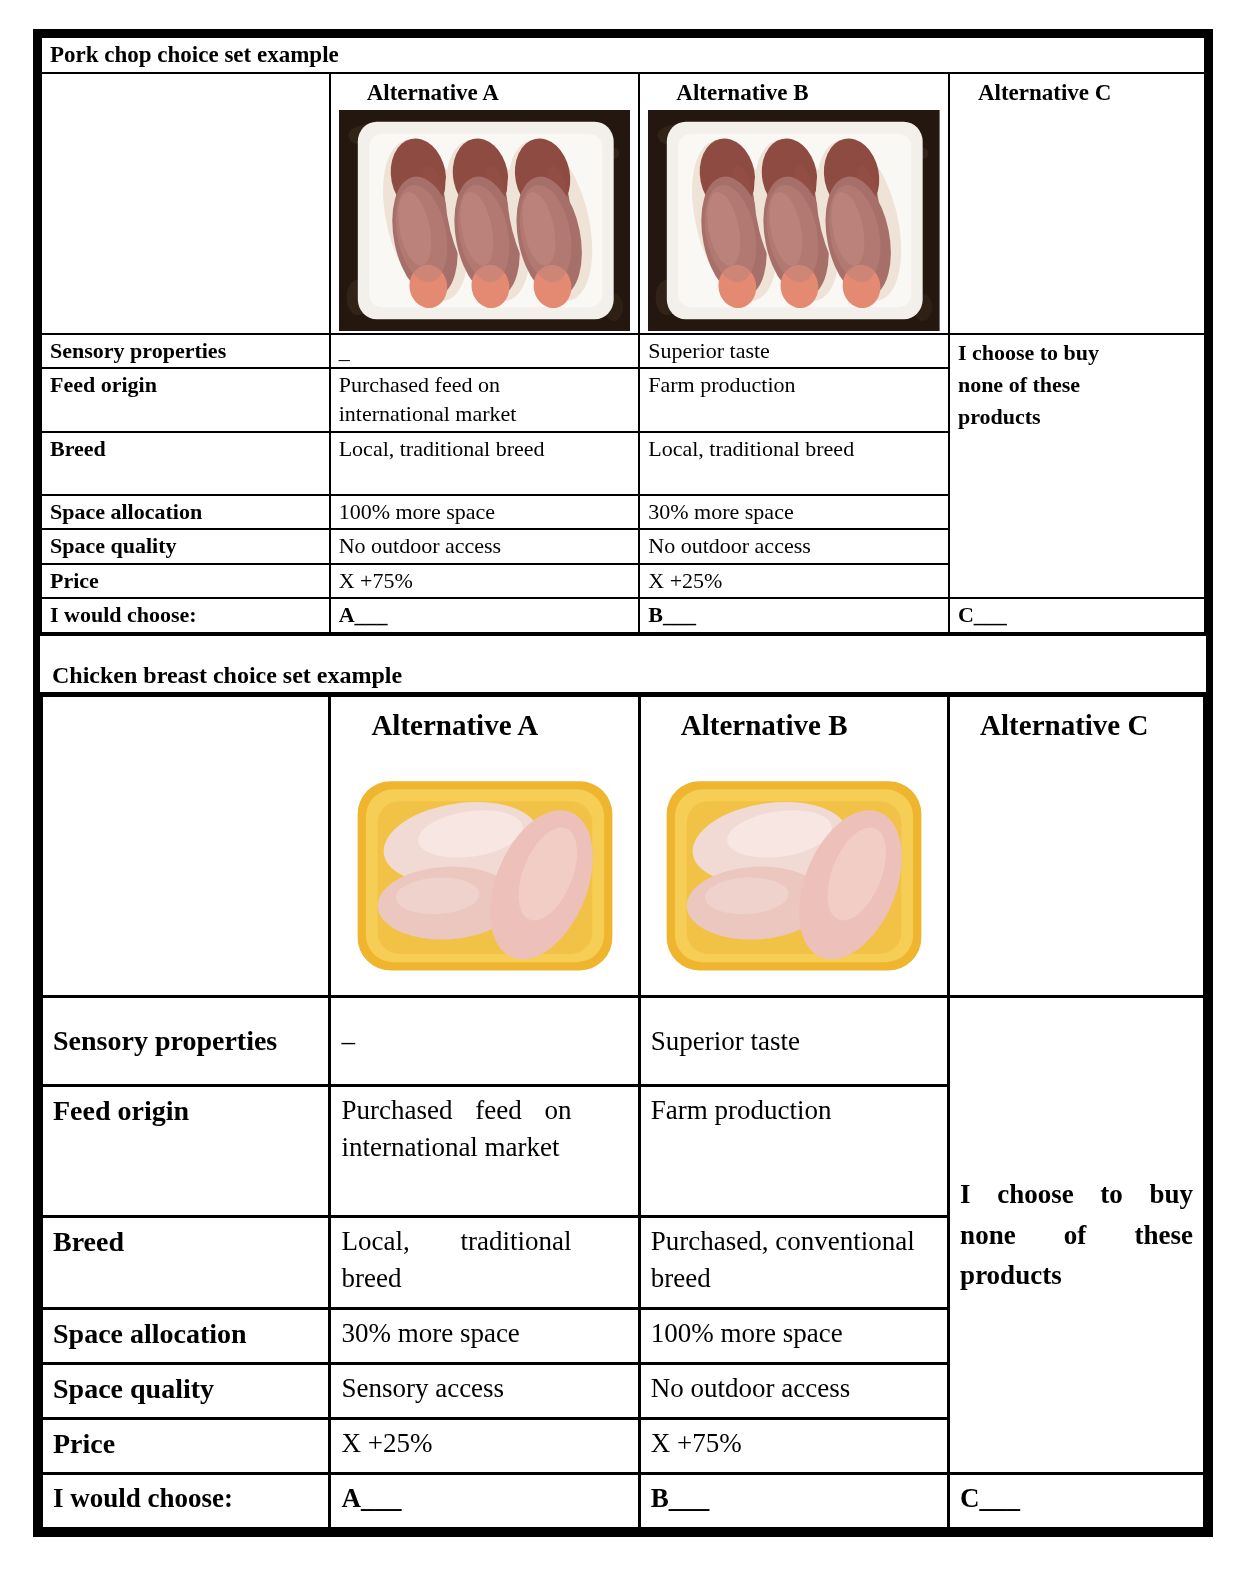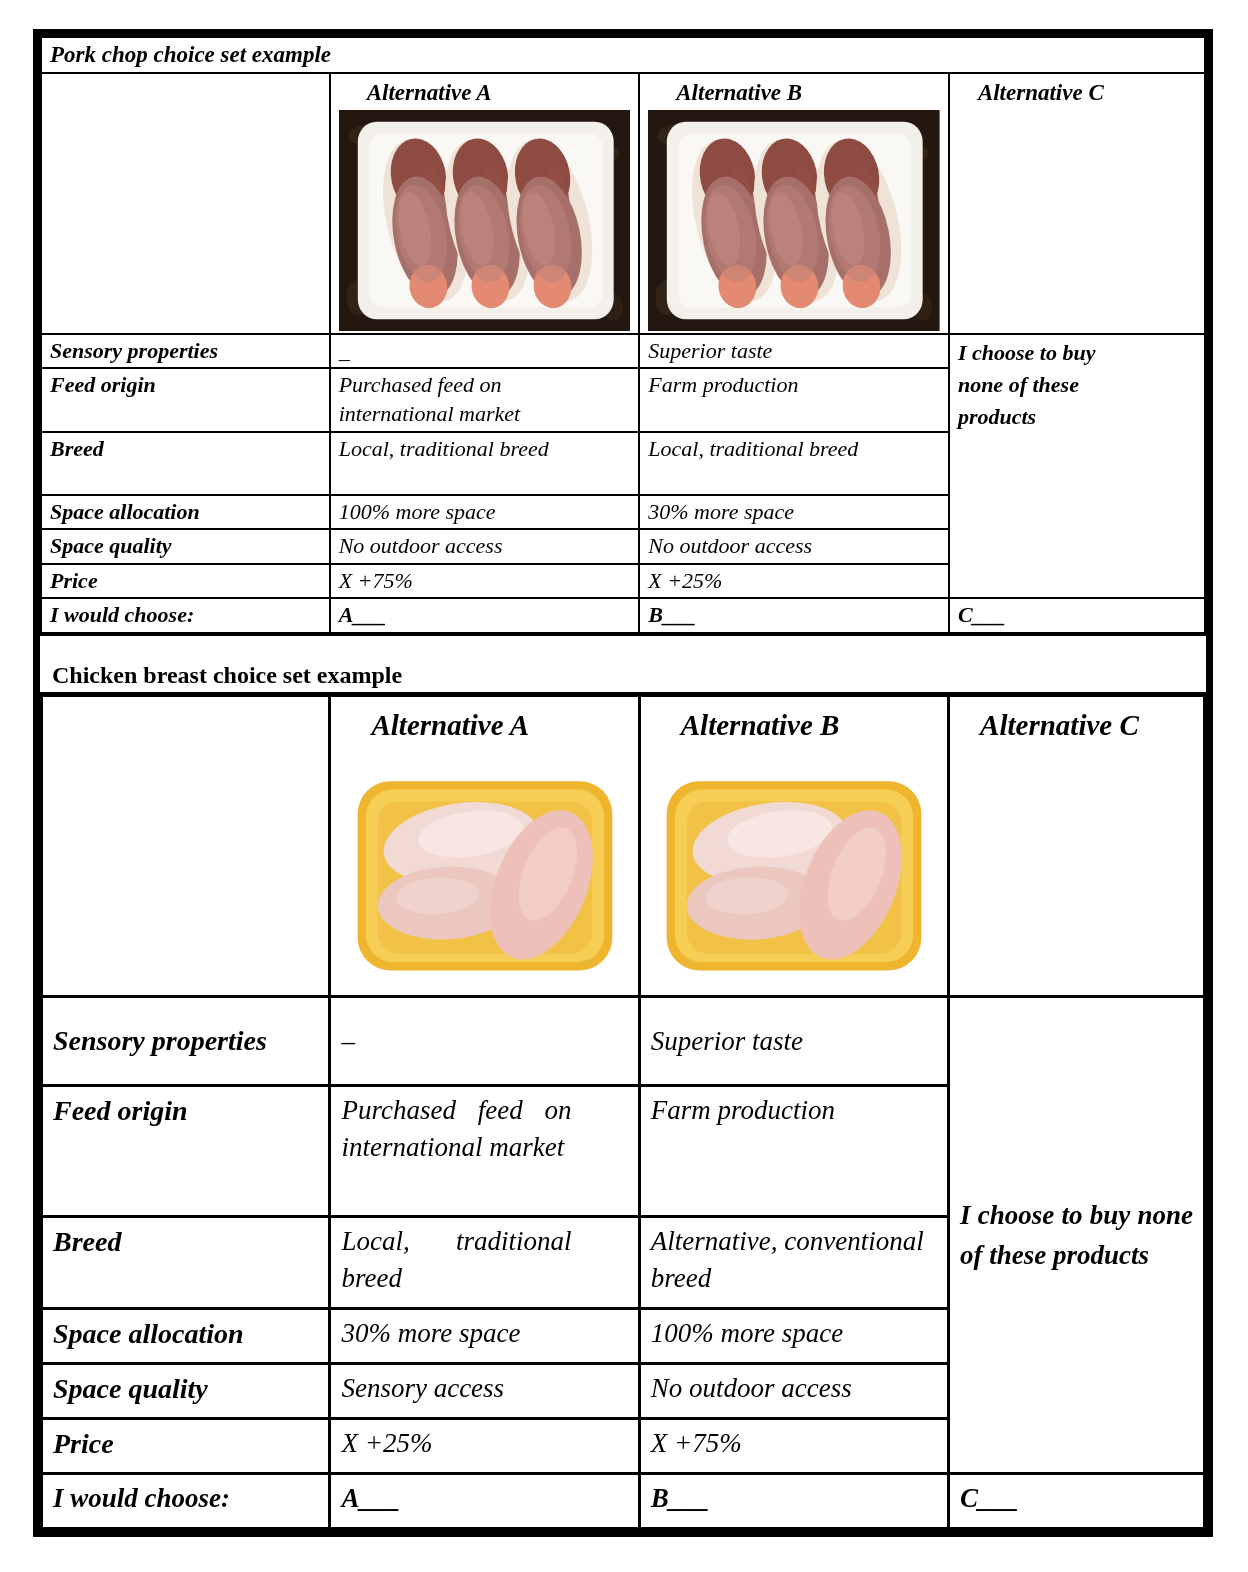--- a/index.html
+++ b/index.html
@@ -9,21 +9,21 @@
     background:#ffffff;
     font-family:"Liberation Serif","DejaVu Serif",serif;
     color:#000;
   }
   .frame{
     position:absolute;left:33px;top:29px;width:1180px;
     border:7px solid #000;
     box-sizing:border-box;
     background:#fff;
   }
-  table.t{width:100%;border-collapse:collapse;table-layout:fixed;font-style:italic;}
+  table.t{width:100%;border-collapse:collapse;table-layout:fixed;}
   .t td{border:2px solid #000;vertical-align:top;padding:2px 8px;box-sizing:border-box;overflow:hidden;}
   .t2 td{border-width:3px;padding:5px 10px;}
   .t1{font-size:22px;line-height:1.3;}
   .t2{font-size:27px;line-height:1.35;}
   .title-cell{font-weight:bold;font-size:23px;height:30px;padding-left:12px;}
   .lab{font-weight:bold;}
   .t2 .lab{font-size:28px;max-width:235px;}
   .head-cell{padding:0;}
   .head-label{font-weight:bold;font-size:23px;padding:2px 8px;margin-left:20px;}
   .t2 .head-label{font-size:29px;padding:4px 10px;}
@@ -259,21 +259,21 @@
             </td>
       </tr>
       <tr class="r2-breed">
         <td>
               <div class="lab">Breed</div>
             </td>
         <td>
               <div class="v2">Local, traditional breed</div>
             </td>
         <td>
-              <div>Alternative, conventional breed</div>
+              <div>Purchased, conventional breed</div>
             </td>
       </tr>
       <tr class="r2-alloc">
         <td>
               <div class="lab">Space allocation</div>
             </td>
         <td>
               <div>30% more space</div>
             </td>
         <td>

